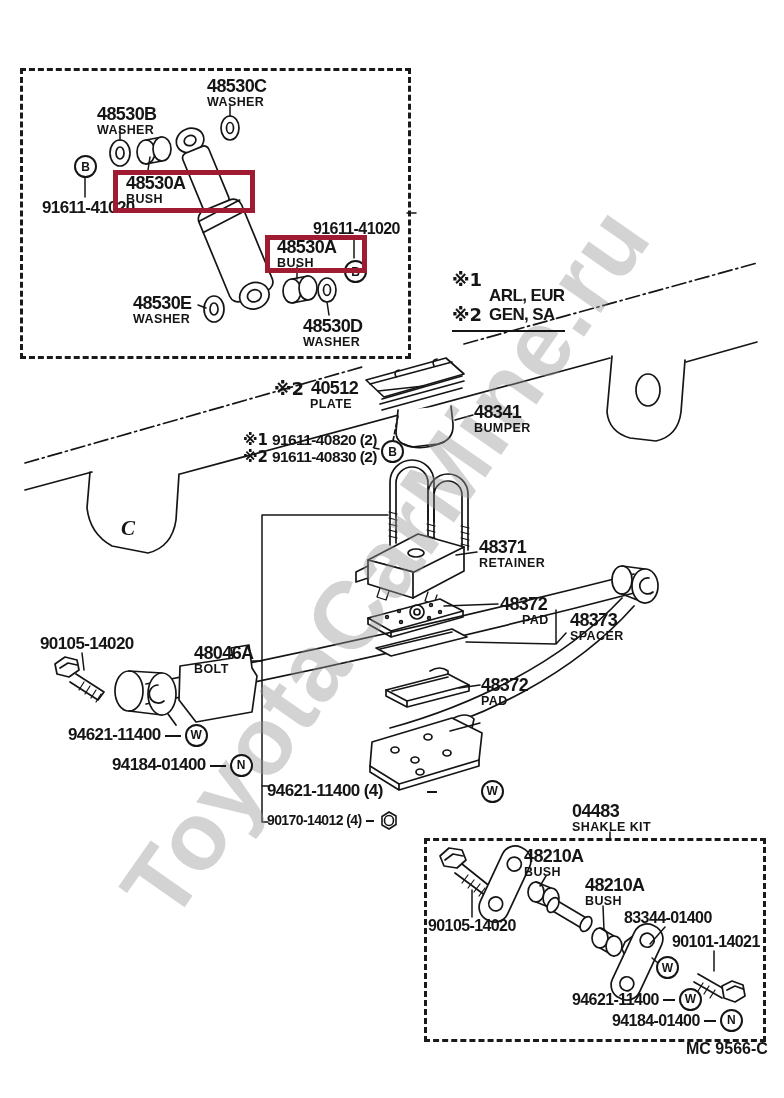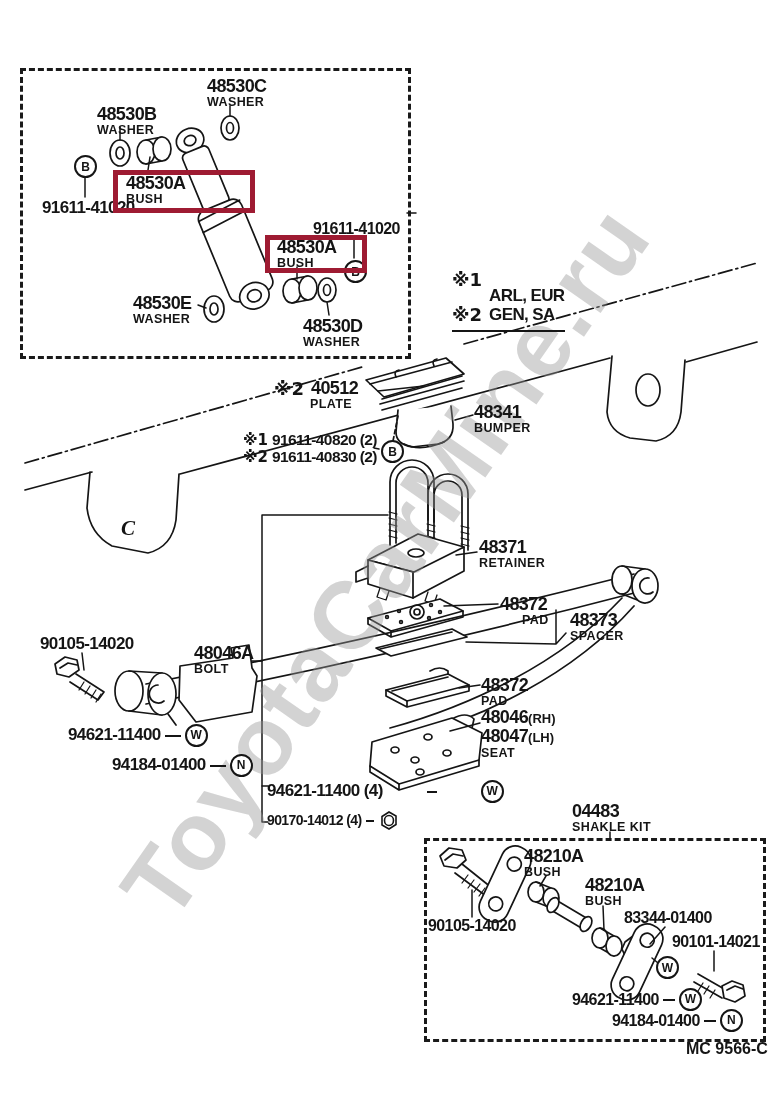--- a/index.html
+++ b/index.html
@@ -326,25 +326,20 @@
     <span class="pn" style="font-size:17px;">94184-01400</span>
     <span class="dash"></span>
     <span class="circ">N</span>
   </div>
 
   <div class="lab" style="left:481px;top:676px;">
     <div class="pn">48372</div>
     <div class="nm">PAD</div>
   </div>
 
-  <div class="lab" style="left:481px;top:708px;">
-    <div><span class="pn">48046</span><span class="sfx">(RH)</span></div>
-    <div><span class="pn">48047</span><span class="sfx">(LH)</span></div>
-    <div class="nm">SEAT</div>
-  </div>
 
   <div class="lab row" style="left:267px;top:780px;gap:44px;">
     <span class="pn" style="font-size:17px;">94621-11400 (4)</span>
     <span class="dash" style="width:10px;"></span>
     <span class="circ">W</span>
   </div>
 
   <div class="lab row" style="left:267px;top:810px;">
     <span class="pn" style="font-size:14px;">90170-14012 (4)</span>
     <span class="dash" style="width:8px;"></span>

